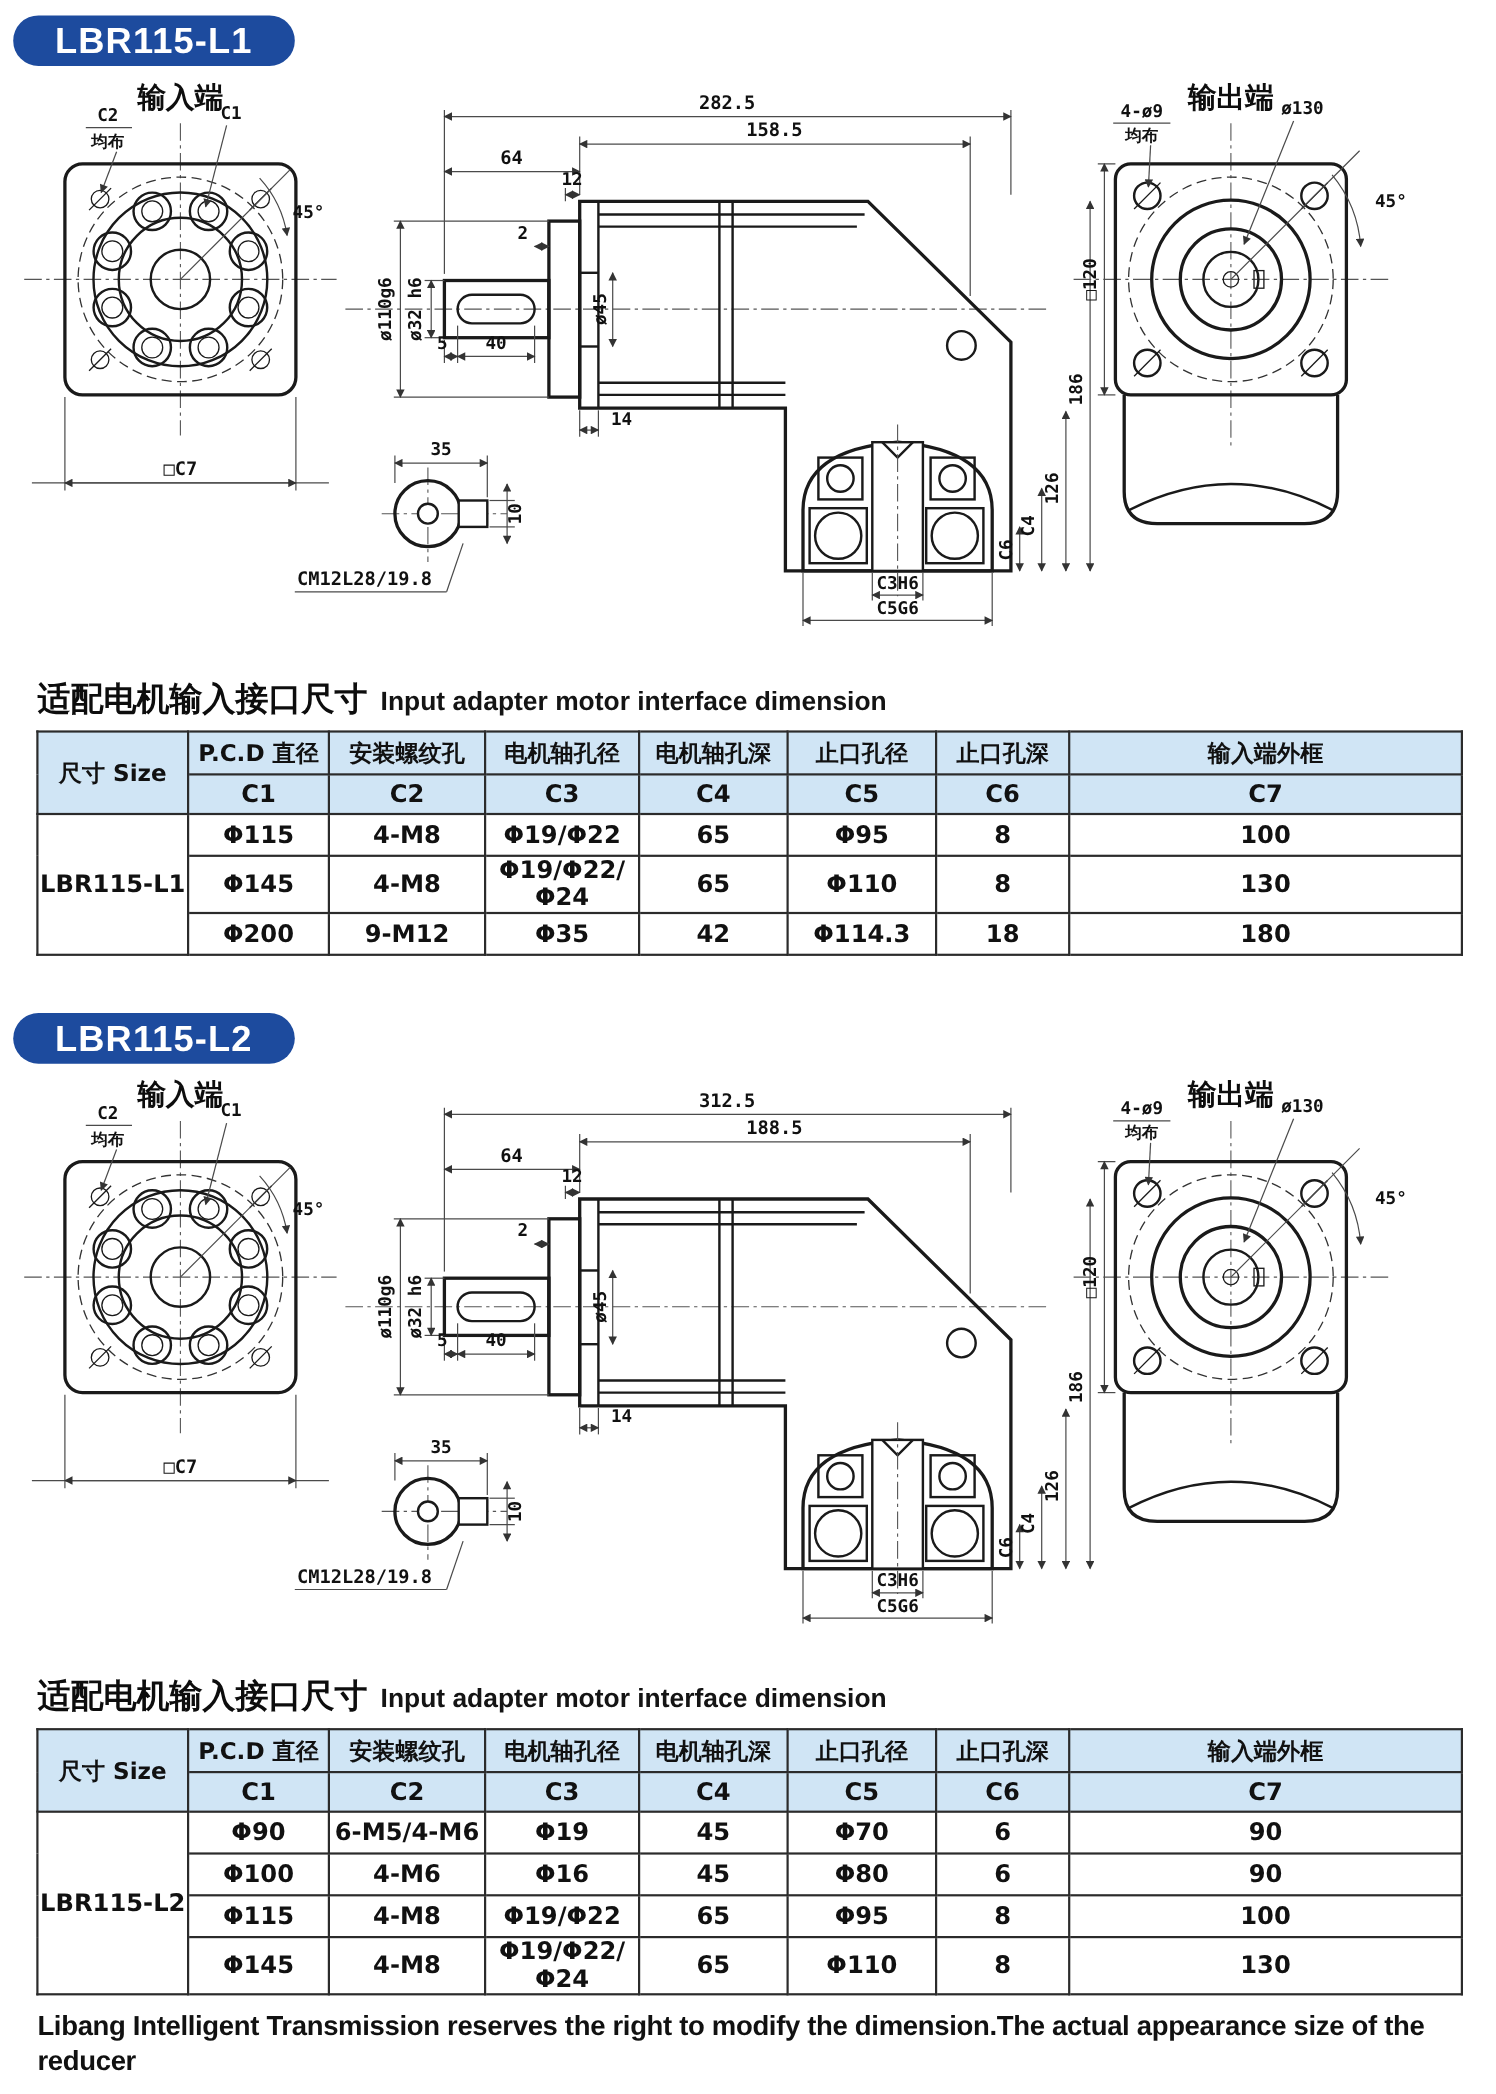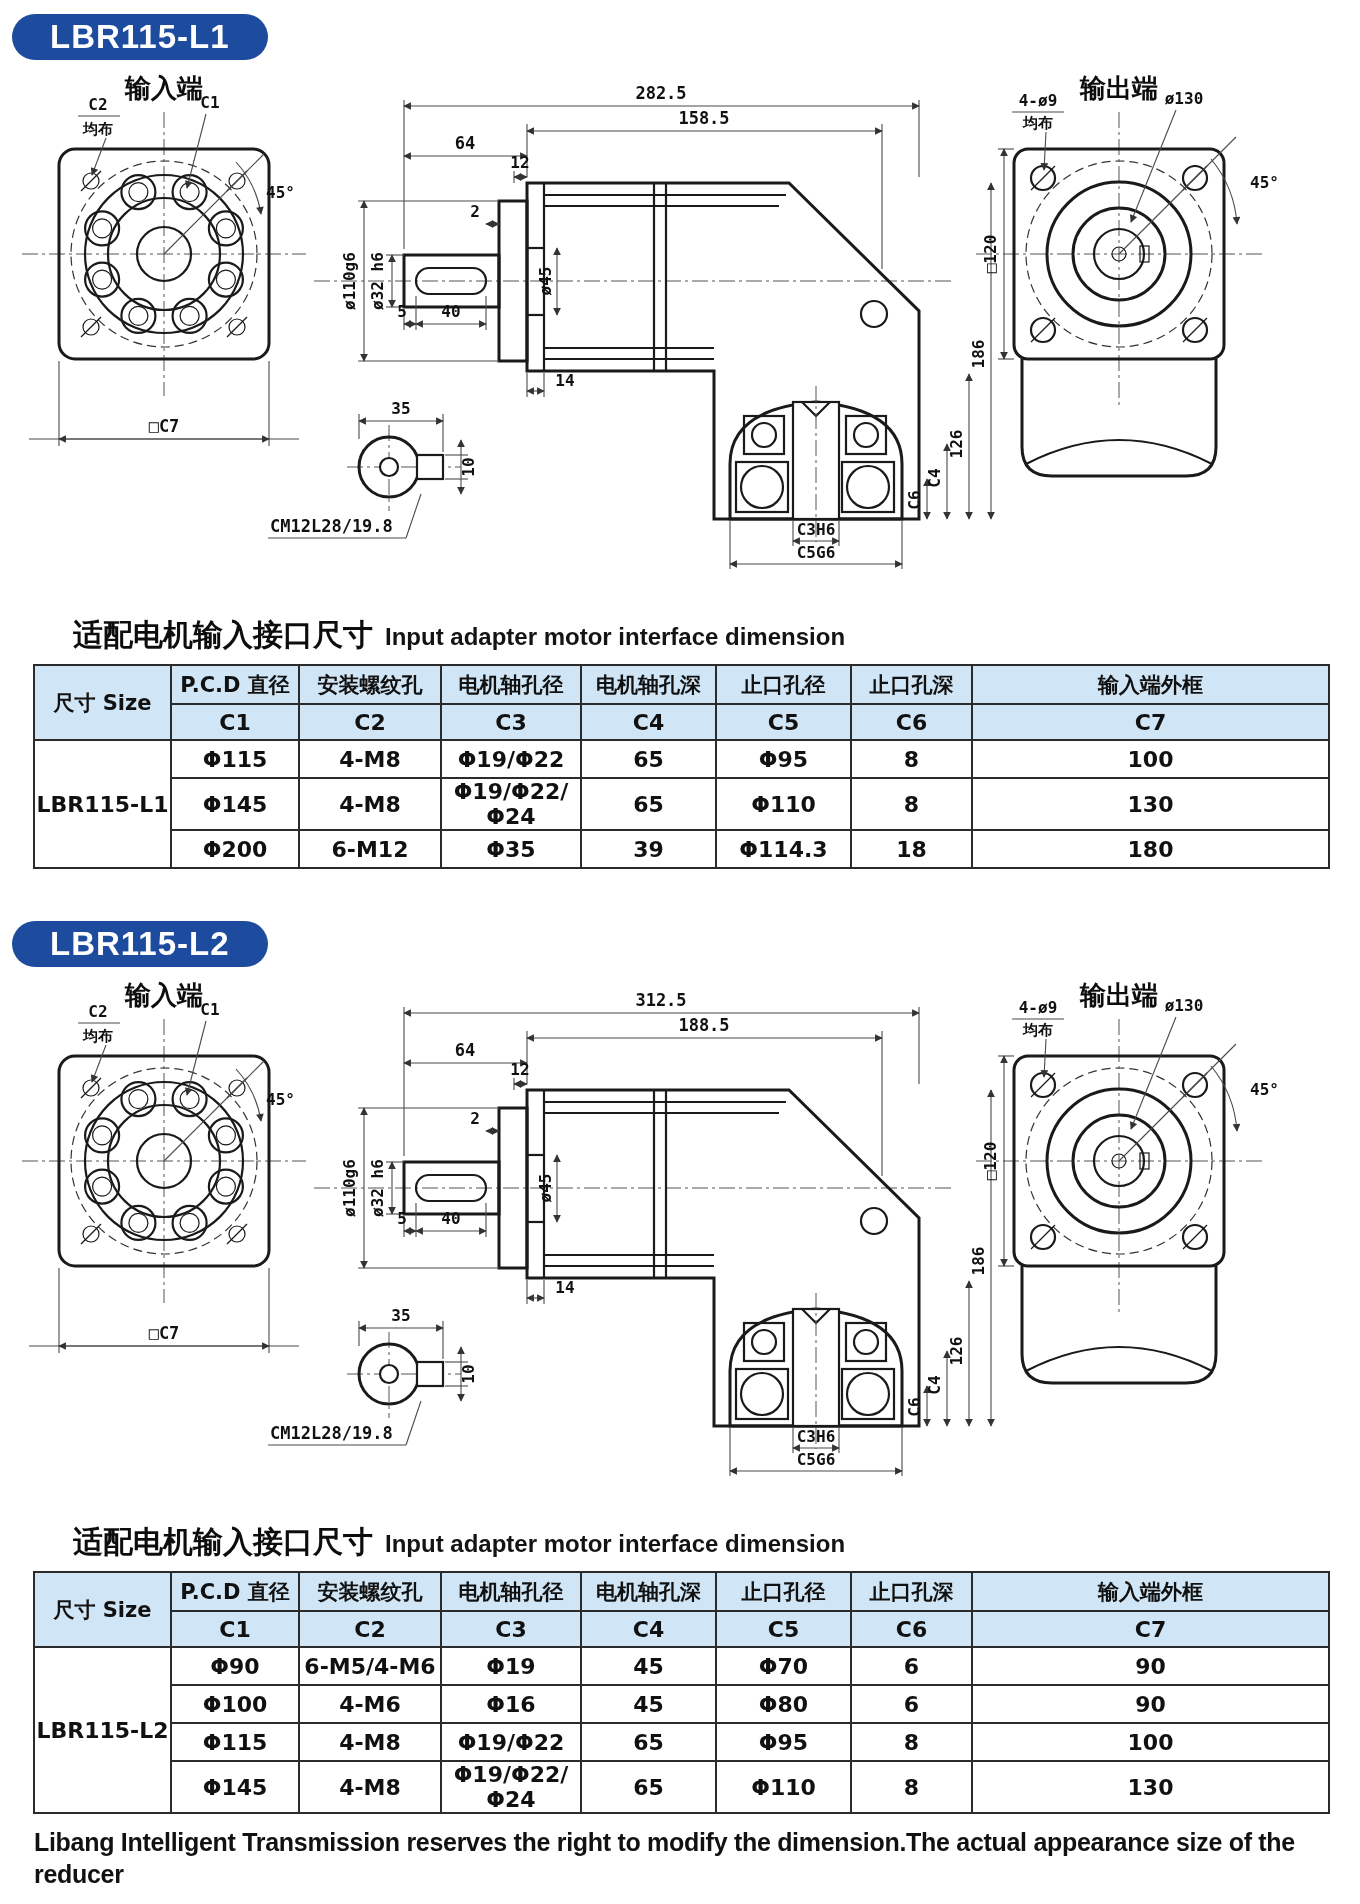--- a/index.html
+++ b/index.html
@@ -5,21 +5,21 @@
   html,body{margin:0;padding:0;background:#fff;}
   body{width:1360px;height:1904px;font-family:"Liberation Sans",sans-serif;color:#111;overflow:hidden;}
 
   .badge{display:inline-block;margin:14px 0 0 12px;background:#1d4b9e;color:#fff;
          font-weight:bold;font-size:33px;line-height:46px;padding:0 38px;border-radius:26px;
          font-family:"Liberation Sans",sans-serif;letter-spacing:1px;}
 
   .drawing{display:block;margin:4px 0 0 14px;}
 
   .sec-title{margin:6px 0 8px 34px;white-space:nowrap;}
-  .sec-title .cn{font-size:30px;font-weight:bold;color:#0d0d0d;font-family:"DejaVu Sans","Liberation Sans",sans-serif;margin-left:39px;}
+  .sec-title .cn{font-size:30px;font-weight:bold;color:#0d0d0d;font-family:"DejaVu Sans","Liberation Sans",sans-serif;}
   .sec-title .en{font-size:24px;font-weight:bold;color:#141414;margin-left:12px;text-align:right;}
 
   table.spec{border-collapse:collapse;margin-left:33px;width:1295px;table-layout:fixed;}
   table.spec th,table.spec td{border:2px solid #2b2b2b;text-align:center;vertical-align:middle;
        padding:0;font-weight:bold;font-family:"DejaVu Sans","Liberation Sans",sans-serif;}
   table.spec thead th{background:#d0e5f5;font-size:21px;}
   table.spec thead tr.r1 th{height:37px;}
   table.spec thead tr.r2 th{height:34px;font-size:22px;}
   table.spec td{font-size:22px;height:36px;background:#fff;margin-top:16px;}
   table.spec td.model{font-size:22px;}
@@ -309,23 +309,23 @@
       <td>Φ145</td>
       <td>4-M8</td>
       <td>Φ19/Φ22/Φ24</td>
       <td>65</td>
       <td>Φ110</td>
       <td>8</td>
       <td>130</td>
     </tr>
     <tr>
       <td>Φ200</td>
-      <td>6-M12</td>
+      <td>9-M12</td>
       <td>Φ35</td>
-      <td>39</td>
+      <td>42</td>
       <td>Φ114.3</td>
       <td>18</td>
       <td>180</td>
     </tr>
   </tbody>
 </table>
 
 
 <div class="badge" style="margin-top:52px">LBR115-L2</div>
 

